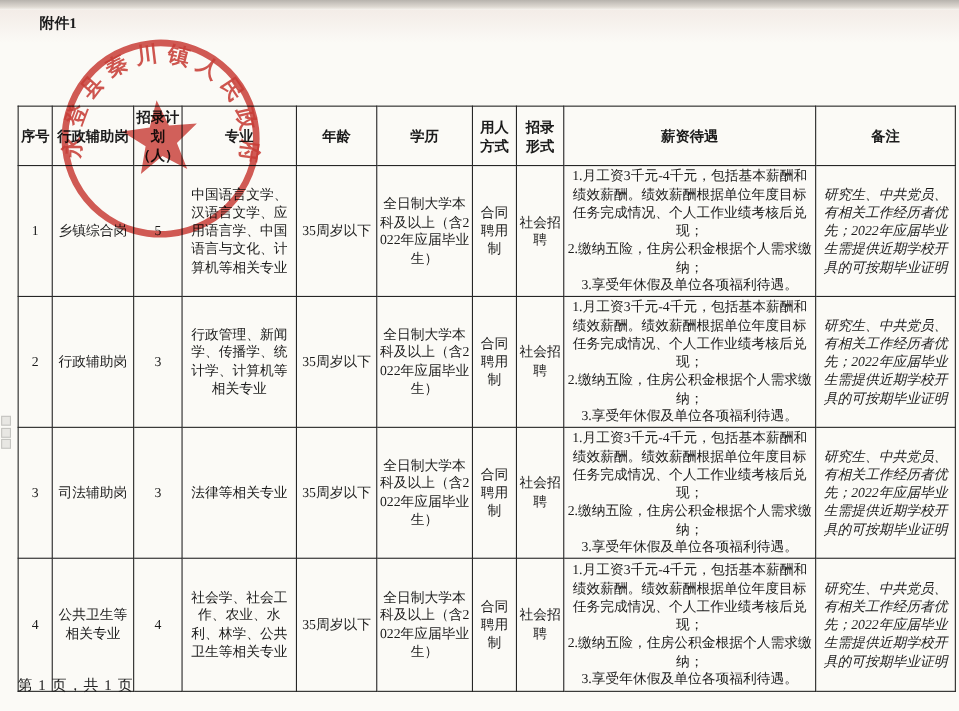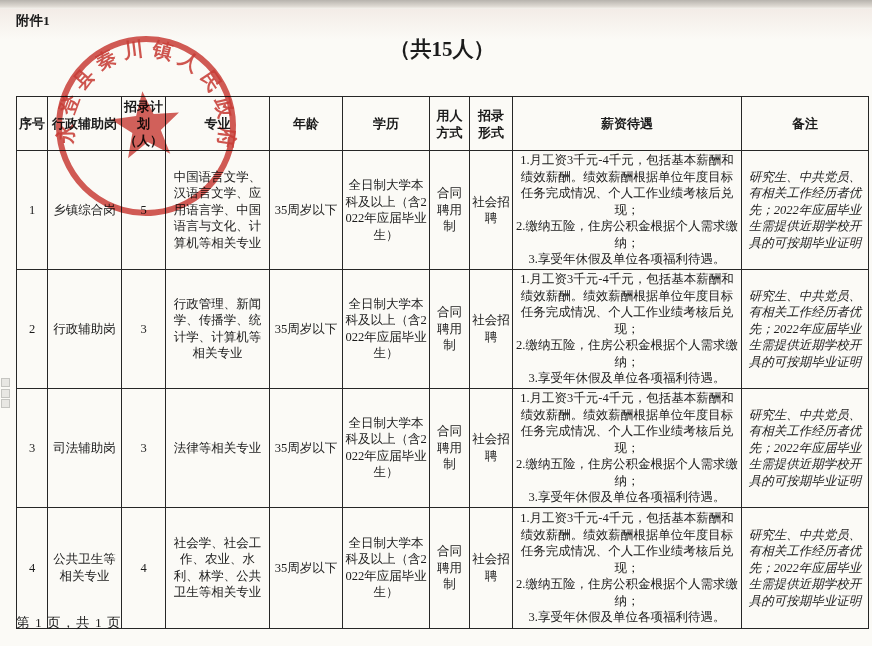--- a/index.html
+++ b/index.html
@@ -12,21 +12,21 @@
   .scan-top-band{
     position:absolute;left:0;top:0;width:872px;height:9px;
     background:linear-gradient(#b7b3ad,#ded9d2 70%,#f6f3ee);
   }
   .scan-tint{
     position:absolute;left:0;top:9px;width:872px;height:30px;
     background:linear-gradient(#f3ece7,rgba(251,250,246,0));
     pointer-events:none;
   }
   .attachment{
-    position:absolute;left:16px;top:12px;
+    position:absolute;left:36px;top:12px;
     font-size:13.5px;font-weight:bold;
   }
   .title-wrap{
     position:absolute;left:16px;top:35px;width:852px;
     text-align:center;line-height:1.15;
   }
   .title-line1{font-size:23px;font-weight:bold;letter-spacing:.5px;}
   .title-line2{font-size:21px;font-weight:bold;margin-top:2px;}
   table.jobs{
     position:absolute;left:16px;top:96px;
@@ -73,21 +73,20 @@
 </style>
 </head>
 <body>
 
 <div class="scan-top-band"></div>
 <div class="scan-tint"></div>
 
 <div class="attachment">附件1</div>
 
 <div class="title-wrap">
-  <div class="title-line2">（共15人）</div>
 </div>
 
 <table class="jobs">
   <colgroup>
     <col style="width:31px">
       <col style="width:74px">
       <col style="width:44px">
     <col style="width:104px">
       <col style="width:73px">
       <col style="width:87px">

